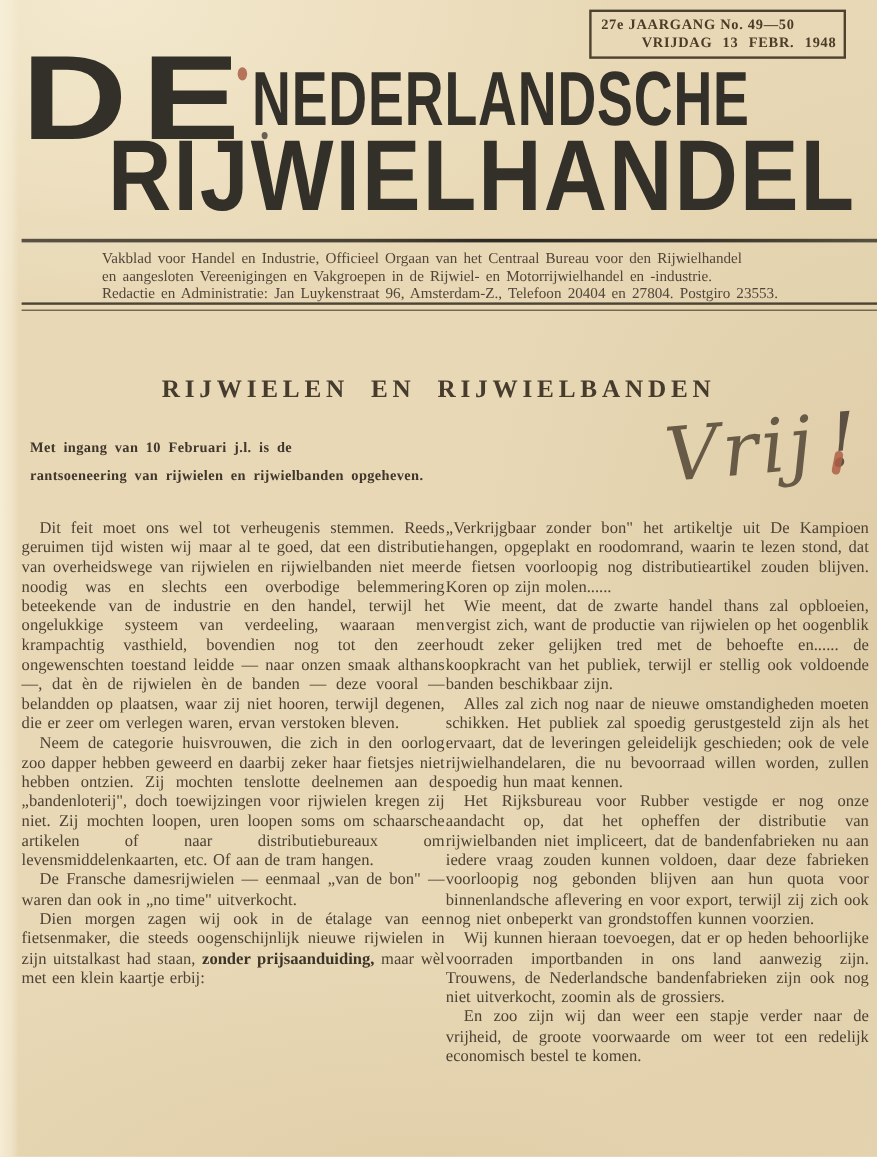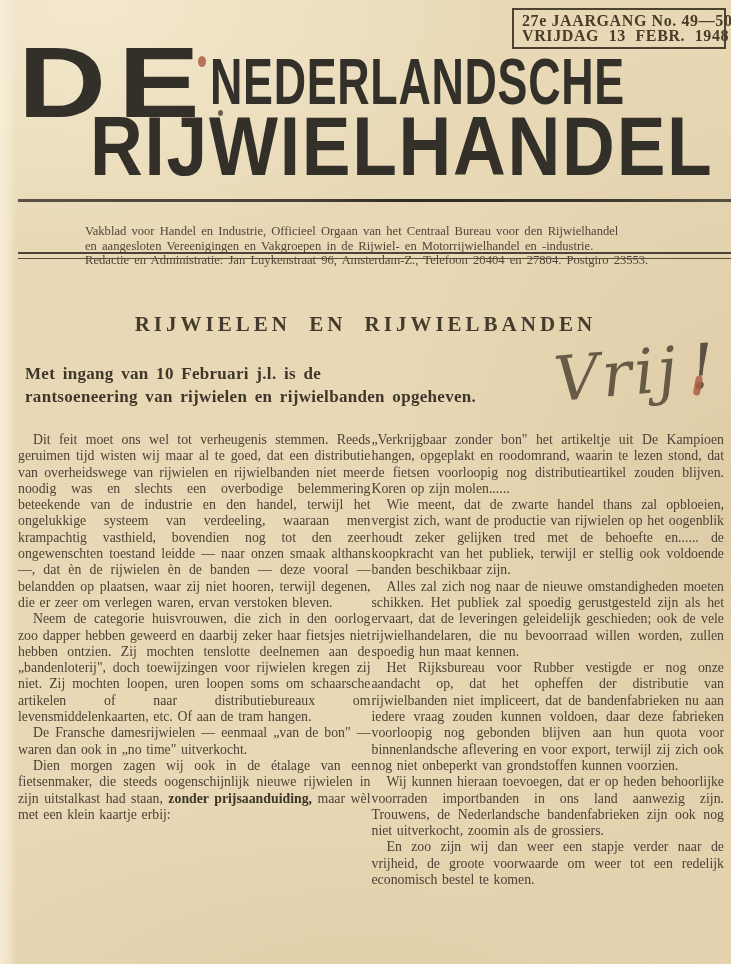--- a/index.html
+++ b/index.html
@@ -11,23 +11,23 @@
       linear-gradient(90deg, rgba(248,240,218,.85) 0px, rgba(248,240,218,.55) 9px, rgba(248,240,218,0) 16px),
       radial-gradient(ellipse 700px 420px at 12% 0%, rgba(255,249,230,.5), rgba(255,249,230,0) 62%),
       radial-gradient(ellipse 520px 760px at 102% 55%, rgba(186,160,115,.22), rgba(186,160,115,0) 70%),
       radial-gradient(ellipse 800px 300px at 50% 103%, rgba(200,176,130,.25), rgba(200,176,130,0) 70%),
       #e8d8b5;
     color:#4c4236;
   }
 
   
   .issue-box{
-    position:absolute;top:8px;left:512px;width:196px;
+    position:absolute;top:8px;left:491px;width:196px;
     border:2px solid #4d4130;padding:3px 6px 4px 8px;
-    font-weight:bold;font-size:16px;line-height:15px;color:#4a3c28;
+    font-weight:bold;font-size:12px;line-height:15px;color:#4a3c28;
     letter-spacing:.6px;white-space:nowrap;
   }
   .issue-box .l2{word-spacing:5px;text-align:right;}
 
   
   .mast{position:absolute;left:0;top:0;width:643px;height:200px;color:#33302a;}
   .mast span{
     position:absolute;display:inline-block;font-family:"Liberation Sans",sans-serif;
     font-weight:700;line-height:1;transform-origin:left top;white-space:nowrap;
   }
@@ -37,35 +37,35 @@
   .rule-mast{position:absolute;left:18px;right:0;top:199px;height:3px;
     background:linear-gradient(90deg,#5a5044 0%,#4a4236 40%,#2e2a24 55%,#3c362e 80%,#55503f 100%);}
 
   
   .fleck{position:absolute;border-radius:50%;}
   .fleck-red{left:198px;top:56px;width:8px;height:11px;background:#a14f35;opacity:.75;}
   .fleck-dot{left:218px;top:110px;width:5px;height:6px;background:#4a4033;opacity:.8;}
 
   
   .subtitle{
-    position:absolute;left:85px;top:224px;width:620px;
+    position:absolute;left:85px;top:208px;width:620px;
     font-size:12.6px;line-height:14.6px;color:#51453a;word-spacing:2px;
   }
   .rule-double{position:absolute;left:18px;right:0;top:252px;height:4px;
     border-top:2px solid #4b4336;border-bottom:1px solid #584e40;}
 
   
   .article{position:absolute;left:0;right:0;top:258px;bottom:0;}
   .headline{
     margin:54px 0 0 0;text-align:center;font-size:21px;font-weight:bold;
     letter-spacing:4px;word-spacing:9px;color:#463c2e;
   }
   .lead{
     margin:25px 0 0 25px;width:470px;font-weight:bold;
-    font-size:17px;line-height:23px;color:#3f362c;letter-spacing:.3px;word-spacing:3px;
+    font-size:12px;line-height:23px;color:#3f362c;letter-spacing:.3px;word-spacing:3px;
   }
   .vrij{
     position:absolute;top:78px;right:14px;
     font-family:"DejaVu Serif",serif;font-style:italic;
     font-size:62px;color:#675a47;transform:rotate(-5deg);letter-spacing:3px;white-space:nowrap;
   }
   .vrij .mark{position:relative;margin-left:10px;color:#5d5143;}
   .vrij .mark::after{
     content:"";position:absolute;left:4px;bottom:8px;width:7px;height:20px;
     background:#ad5f47;border-radius:4px;transform:rotate(16deg);opacity:.85;

